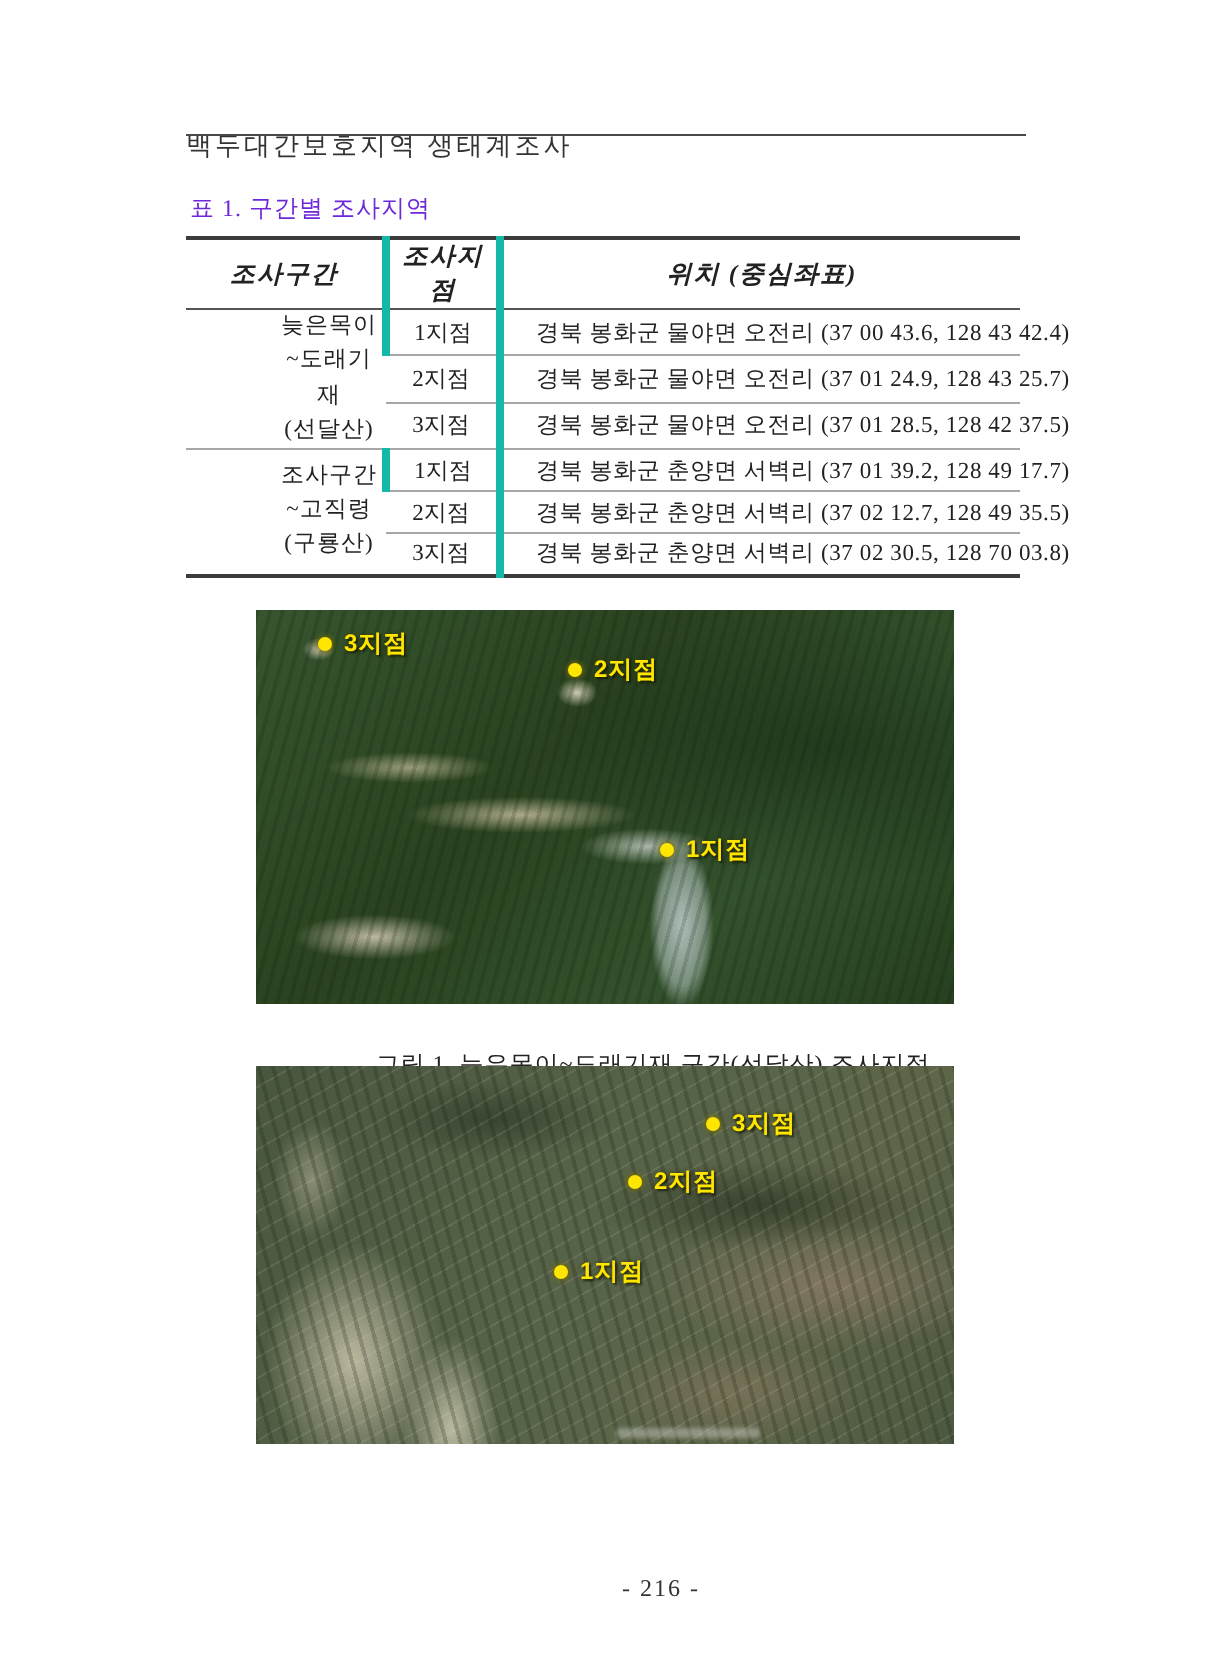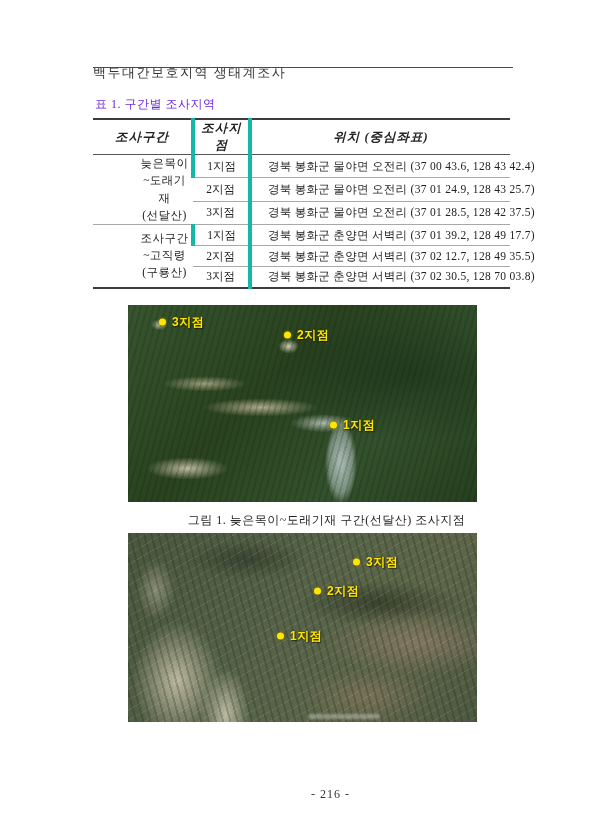--- a/index.html
+++ b/index.html
@@ -96,21 +96,21 @@
     font-size:12px; font-weight:bold; color:#ffe600;
     text-shadow:0 0 2px rgba(50,50,0,0.9), 1px 1px 1px rgba(0,0,0,0.55);
     letter-spacing:0.5px;
   }
 
   
   .caption {
     position:absolute; left:0; width:605px; text-align:center;
     font-size:12px; color:#222; letter-spacing:0.5px;
   }
-  .caption1 { top:512px;padding-left:48px; }
+  .caption1 { top:524px;padding-left:48px; }
   .caption2 { top:736px; }
   .page-number {
     position:absolute; left:0; top:787px; width:605px; text-align:center;
     font-size:12px; color:#333; letter-spacing:1px;margin-left:28px;
   }
 </style>
 </head>
 <body>
 
 <div class="page">

